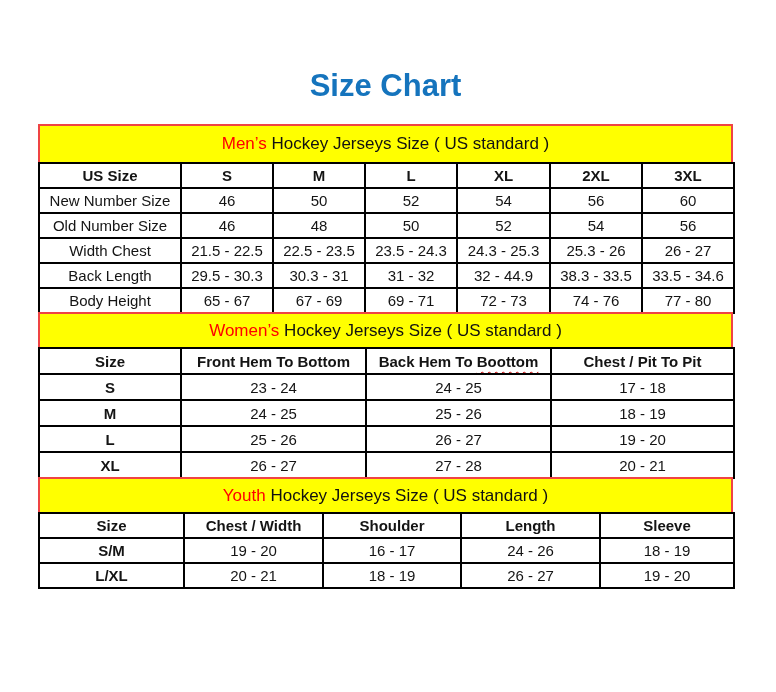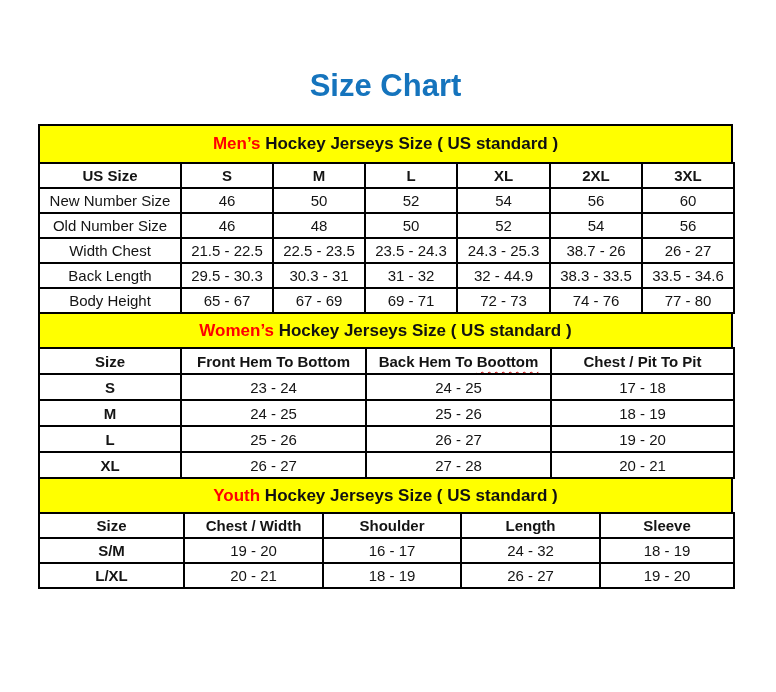--- a/index.html
+++ b/index.html
@@ -18,25 +18,25 @@
     margin-bottom: 20px;
     text-align: center;
     font-size: 31px;
     font-weight: bold;
     color: #1574BD;
     letter-spacing: 0px;
   }
   .band {
     height: 40px;
     background: #FFFF00;
-    border: 2px solid #000000;
+    border: 2px solid #ef4444;
     display: flex;
     align-items: center;
     justify-content: center;
-    font-weight: bold;
+    font-weight: normal;
     font-size: 17px;
     color: #111;
   }
   .band.slim { height: 37px; margin-top: -2px; }
   .band .accent { color: #FF0000; white-space: pre; }
   .band .rest { white-space: pre; }
   table {
     border-collapse: collapse;
     table-layout: fixed;
     width: 695px;
@@ -113,21 +113,21 @@
       <td>52</td>
       <td>54</td>
       <td>56</td>
     </tr>
     <tr>
       <td>Width Chest</td>
       <td>21.5 - 22.5</td>
       <td>22.5 - 23.5</td>
       <td>23.5 - 24.3</td>
       <td>24.3 - 25.3</td>
-      <td>38.7 - 26</td>
+      <td>25.3 - 26</td>
       <td>26 - 27</td>
     </tr>
     <tr>
       <td>Back Length</td>
       <td>29.5 - 30.3</td>
       <td>30.3 - 31</td>
       <td>31 - 32</td>
       <td>32 - 44.9</td>
       <td>38.3 - 33.5</td>
       <td>33.5 - 34.6</td>
@@ -208,21 +208,21 @@
       <th>Size</th>
       <th>Chest / Width</th>
       <th>Shoulder</th>
       <th>Length</th>
       <th>Sleeve</th>
     </tr>
     <tr>
       <td class="bold">S/M</td>
       <td>19 - 20</td>
       <td>16 - 17</td>
-      <td>24 - 32</td>
+      <td>24 - 26</td>
       <td>18 - 19</td>
     </tr>
     <tr>
       <td class="bold">L/XL</td>
       <td>20 - 21</td>
       <td>18 - 19</td>
       <td>26 - 27</td>
       <td>19 - 20</td>
     </tr>
   </tbody>

